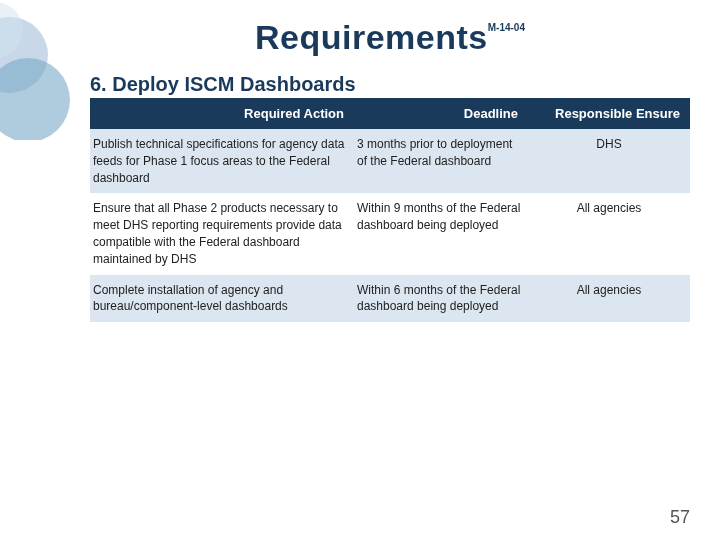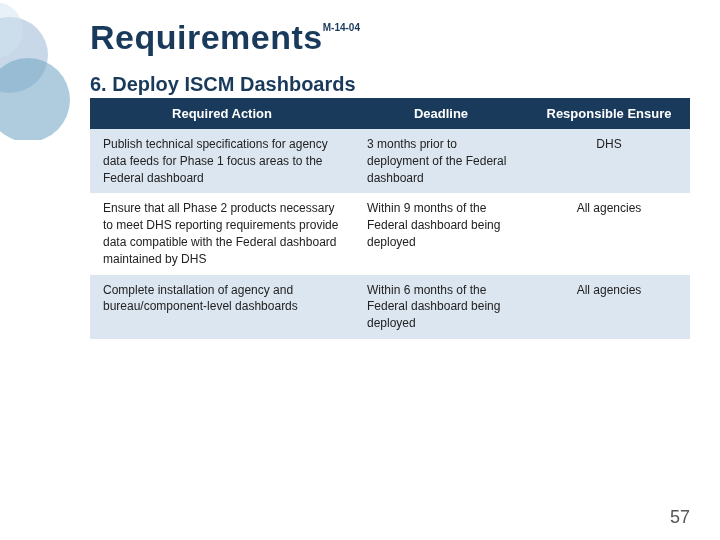--- a/index.html
+++ b/index.html
@@ -27,21 +27,21 @@
       left: 0;
       width: 80px;
       height: 140px;
     }
 
     .header-section {
       position: relative;
       padding: 18px 30px 10px 90px;
       display: flex;
       align-items: center;
-      justify-content: flex-start;
+      justify-content: center;
     }
 
     .page-title {
       font-size: 34px;
       font-weight: bold;
       color: #1a3a5c;
       letter-spacing: 0.5px;
     }
 
     .memo-id {
@@ -67,35 +67,35 @@
       font-size: 12px;
     }
 
     .requirements-table thead tr {
       background-color: #1a3a5c;
       color: #ffffff;
     }
 
     .requirements-table thead th {
       padding: 8px 10px;
-      text-align: center;
+      text-align: right;
       font-size: 13px;
       font-weight: bold;
     }
 
     .requirements-table tbody tr:nth-child(odd) {
       background-color: #dce6f1;
     }
 
     .requirements-table tbody tr:nth-child(even) {
       background-color: #ffffff;
     }
 
     .requirements-table tbody td {
-      padding: 7px 13px;
+      padding: 7px 3px;
       vertical-align: top;
       color: #222222;
       font-size: 12px;
       line-height: 1.4;
     }
 
     .col-action { width: 44%; }
     .col-deadline { width: 29%; }
     .col-entity { width: 27%; text-align: center; }
 

